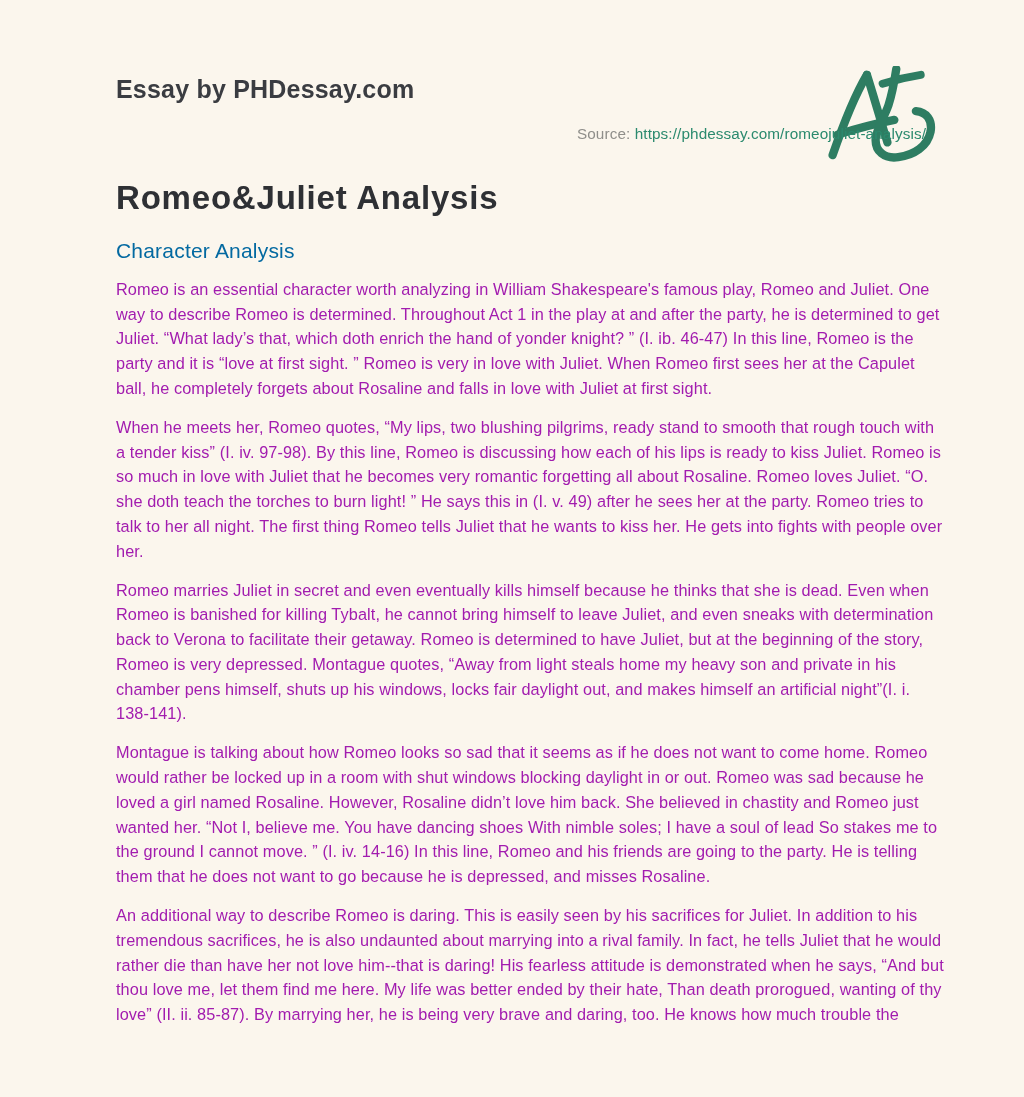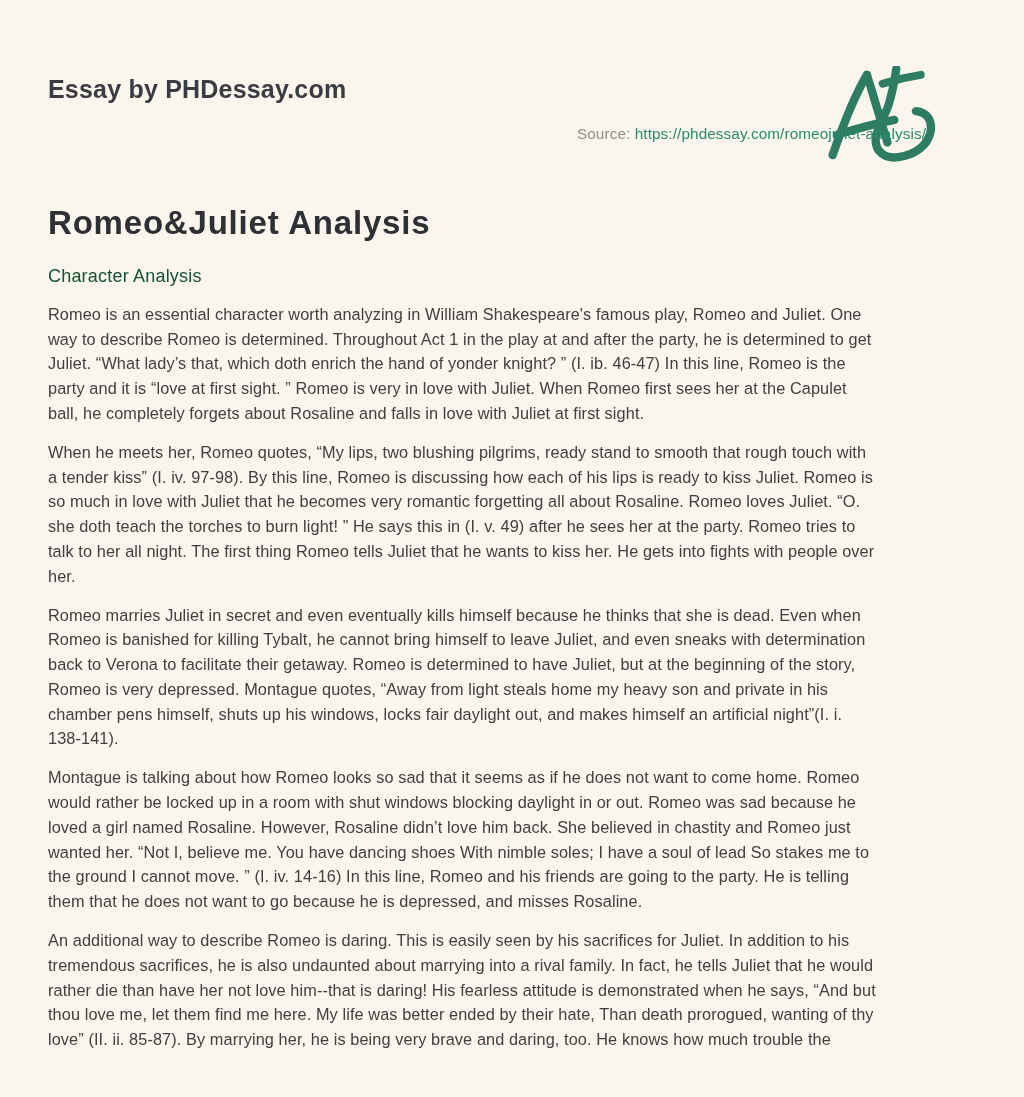--- a/index.html
+++ b/index.html
@@ -10,21 +10,21 @@
   }
   .page {
     position: relative;
     width: 1024px;
     height: 1097px;
     background: #FBF6ED;
     overflow: hidden;
   }
   .content {
     position: relative;
-    padding: 0 98px 0 48px;
+    padding: 0 98px 0 116px;
   }
   .byline {
     padding-top: 74px;
     font-size: 25px;
     line-height: 30px;
     font-weight: 700;
     color: #3A3C41;
     letter-spacing: 0.2px;
   }
   .source-row {
@@ -40,43 +40,43 @@
     text-decoration: none;
   }
   .logo {
     position: absolute;
     left: 828px;
     top: 66px;
     width: 116px;
     height: 98px;
   }
   .title {
-    margin-top: 62px;
+    margin-top: 37px;
     font-size: 33px;
     line-height: 34px;
     font-weight: 700;
     letter-spacing: 0.8px;
     color: #2E3034;
   }
   .subtitle {
     margin-top: 28px;
-    font-size: 18px;
+    font-size: 21px;
     line-height: 16px;
-    color: #14532d;
+    color: #0369a1;
     letter-spacing: 0.2px;
   }
   .essay-body {
     margin-top: 18px;
   }
   .essay-body p {
     width: 830px;
     font-size: 16.3px;
     line-height: 24.7px;
     letter-spacing: 0.1px;
-    color: #404040;
+    color: #a21caf;
     margin: 0 0 14.5px 0;
   }
 </style>
 </head>
 <body>
 
 <div class="page">
 
   <div class="logo">
     <svg width="116" height="98" viewBox="0 0 115 100" fill="none" xmlns="http://www.w3.org/2000/svg">

